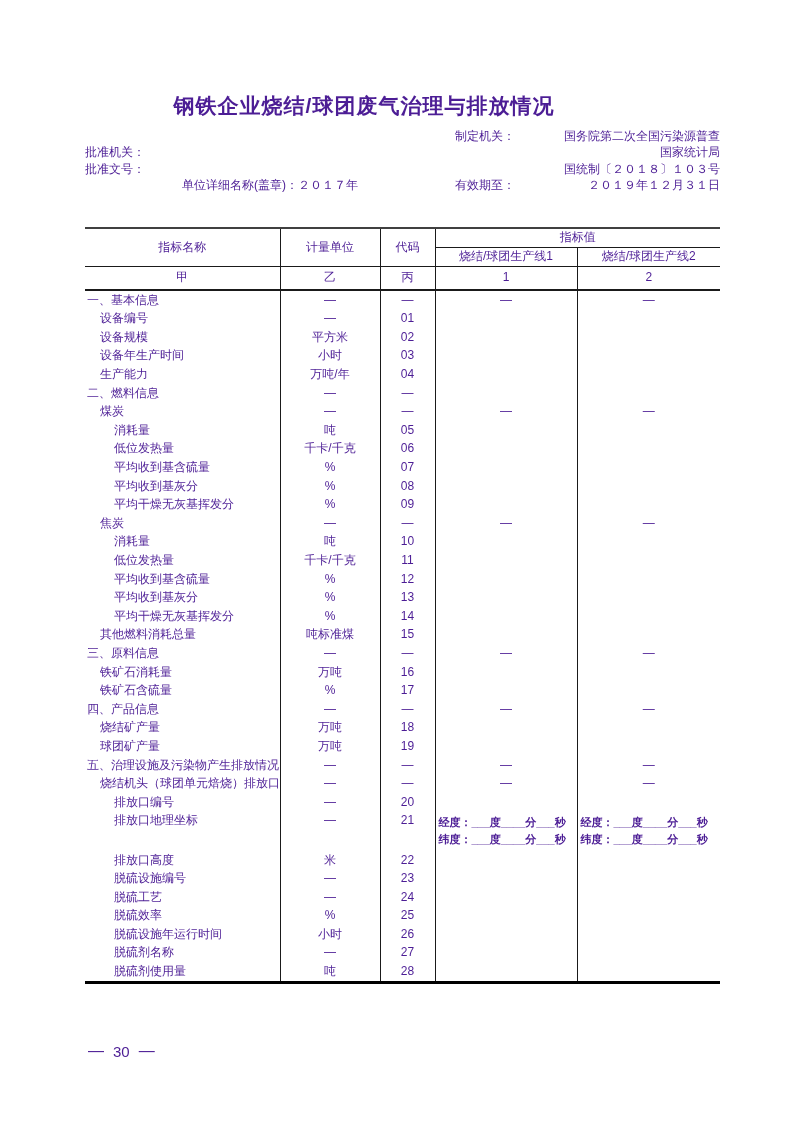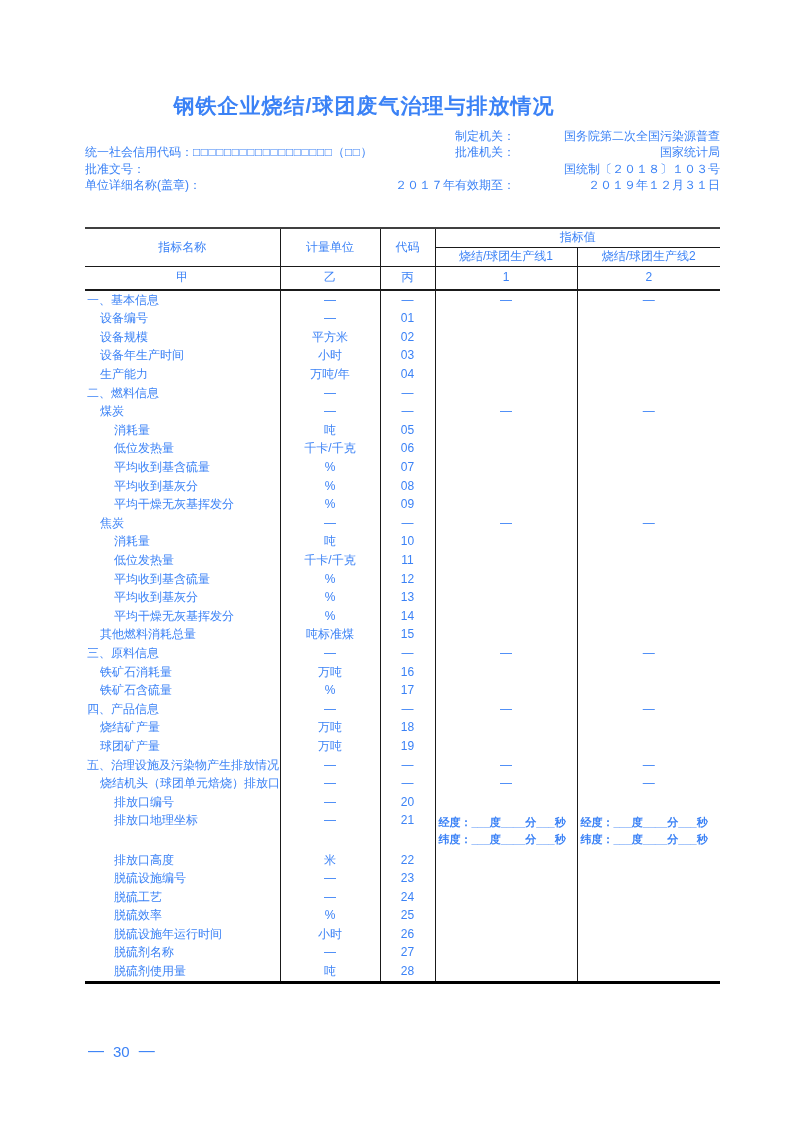--- a/index.html
+++ b/index.html
@@ -1,29 +1,29 @@
 <!DOCTYPE html>
 <html><head>
 <meta charset="utf-8">
 <style>
   html,body { margin:0; padding:0; background:#ffffff; }
   .page {
     position:relative; width:728px; height:1131px; background:#fff;
-    font-family:"Liberation Sans","DejaVu Sans",sans-serif; color:#3b82f6;
+    font-family:"Liberation Sans","DejaVu Sans",sans-serif; color:#4c1d95;
     overflow:hidden;
   }
   .title {
     position:absolute; top:92px; left:0; width:100%;
     text-align:center; font-size:21px; font-weight:bold; letter-spacing:1px;
   }
   
   .meta { position:absolute; top:128px; left:85px; width:635px; font-size:12px; }
   .meta-row { display:flex; align-items:flex-end; height:16.5px; }
   .meta-left { width:370px; display:flex; justify-content:flex-start; white-space:nowrap; }
-  .meta-left.spread { justify-content:space-between; }
+  .meta-left.spread { justify-content:center; }
   .meta-rlabel { width:66px; white-space:nowrap; }
   .meta-rvalue { flex:1; text-align:right; white-space:nowrap; }
   .boxes { letter-spacing:0.5px; }
   
   .table-wrap { position:absolute; top:227px; left:85px; }
   table { border-collapse:collapse; table-layout:fixed; width:635px;
           border-top:2px solid #404040; border-bottom:3px solid #000; }
   th, td { padding:0; font-size:12px; font-weight:normal; line-height:1.1; overflow:hidden; }
   .bl { border-left:1px solid #1a1a1a; }
   .hb { border-bottom:1px solid #1a1a1a; }
@@ -51,24 +51,20 @@
 
   <div class="title">钢铁企业烧结/球团废气治理与排放情况</div>
 
   <div class="meta">
     <div class="meta-row">
       <div class="meta-left"></div>
       <div class="meta-rlabel">制定机关：</div>
       <div class="meta-rvalue">国务院第二次全国污染源普查</div>
     </div>
     <div class="meta-row">
-      <div class="meta-left">
-        <span>统一社会信用代码：</span>
-        <span class="boxes">□□□□□□□□□□□□□□□□□□（□□）</span>
-      </div>
       <div class="meta-rlabel">批准机关：</div>
       <div class="meta-rvalue">国家统计局</div>
     </div>
     <div class="meta-row">
       <div class="meta-rlabel">批准文号：</div>
       <div class="meta-rvalue">国统制〔２０１８〕１０３号</div>
     </div>
     <div class="meta-row">
       <div class="meta-left spread">
         <span>单位详细名称(盖章)：</span>

